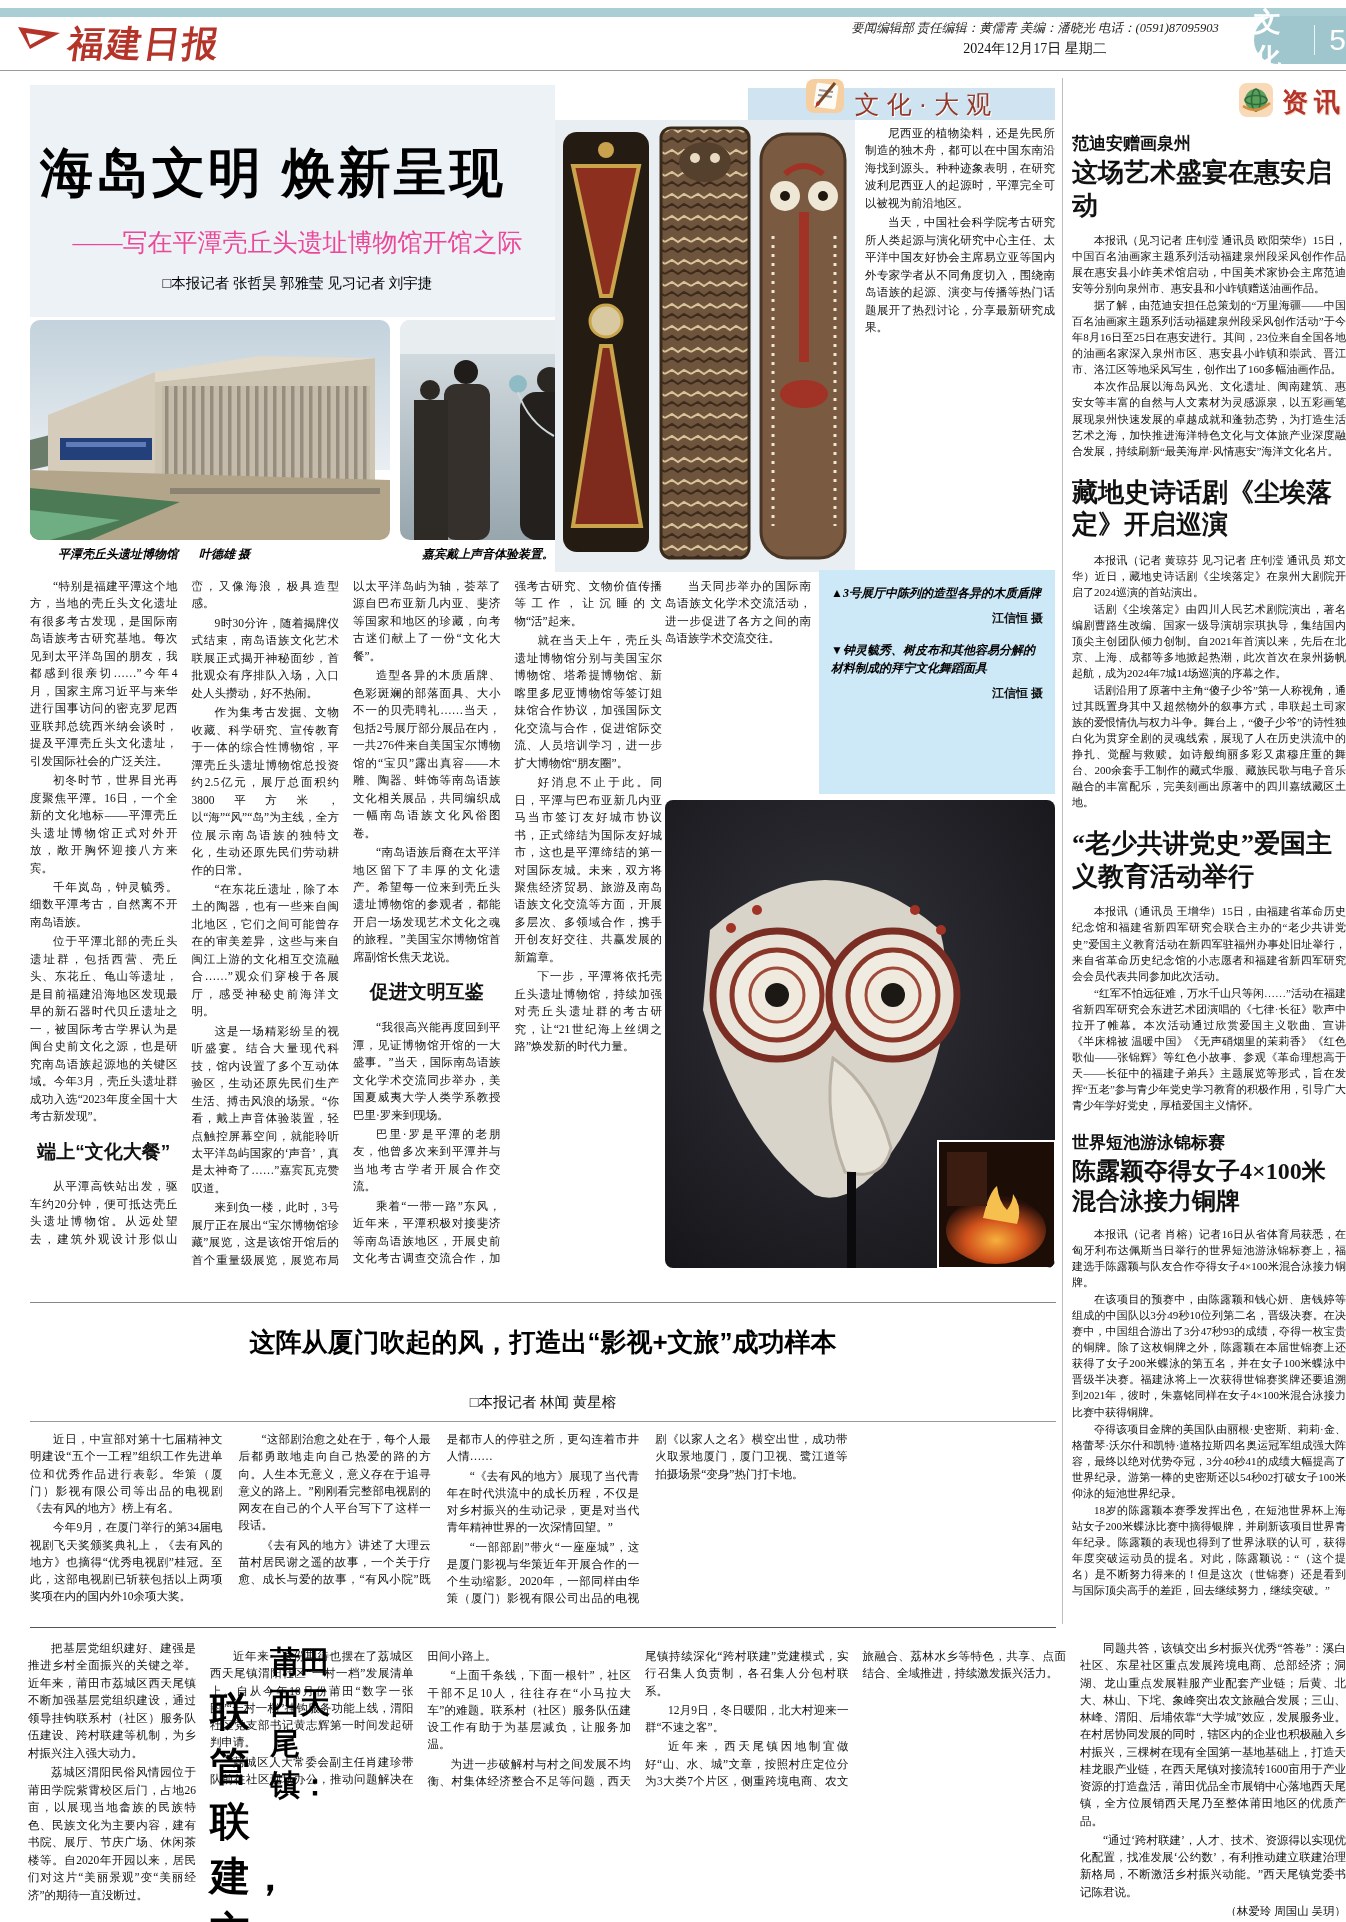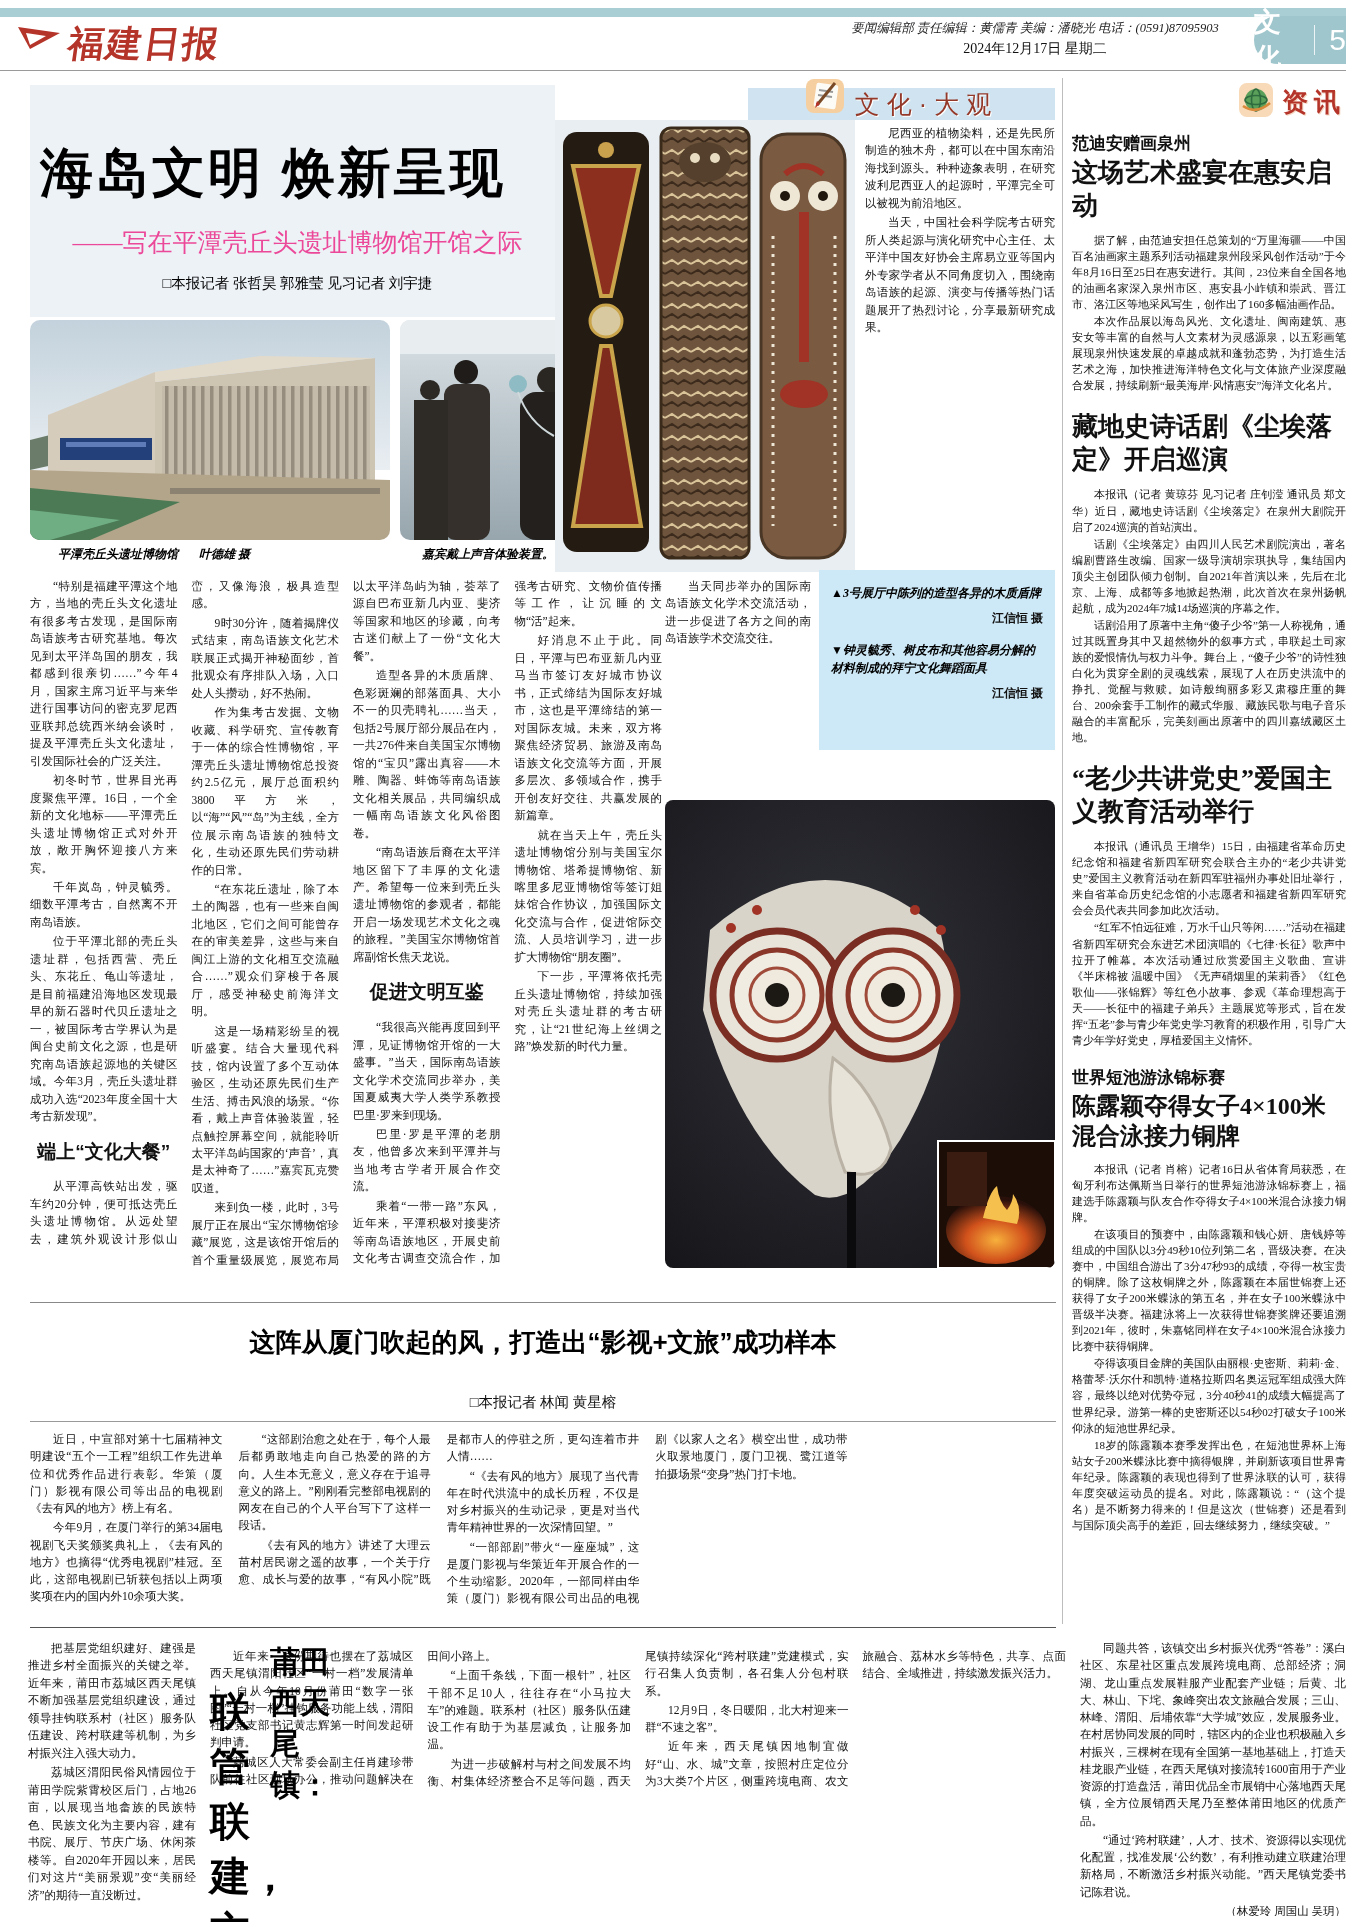--- a/index.html
+++ b/index.html
@@ -36,21 +36,21 @@
   .photo{border-radius:10px;overflow:hidden;}
   .cap{font-size:12px;font-weight:bold;font-style:italic;color:#000;}
   .cap .credit{font-style:italic;margin-left:18px;}
   .cap1{left:28px;top:468px;width:330px;}
   .cap2{left:392px;top:468px;width:240px;}
   .artifacts{left:525px;top:42px;width:300px;height:452px;background:#e9eef3;display:flex;
              gap:8px;padding:6px;box-sizing:border-box;}
   .colA{left:835px;top:47px;width:190px;height:446px;overflow:hidden;}
   .colB{left:635px;top:500px;width:146px;height:214px;overflow:hidden;}
   .smalltext{font-size:11.5px;line-height:1.52;text-align:justify;}
-  .cap-block{left:789px;top:492px;width:236px;height:180px;background:#cde8f6;box-sizing:border-box;
+  .cap-block{left:789px;top:492px;width:236px;height:224px;background:#cde8f6;box-sizing:border-box;
              padding:14px 12px;}
   .cap-block .cap{font-size:12px;line-height:1.5;}
   .cap-block .credit-line{text-align:right;font-size:12px;font-weight:bold;margin:8px 0 14px;}
   .body-cols{left:0;top:500px;width:632px;height:692px;column-count:4;column-gap:14px;
              column-fill:auto;overflow:hidden;}
   .body-cols,.colA,.colB{font-size:11.5px;line-height:1.52;text-align:justify;}
   .para{margin:0 0 2px;text-indent:2em;}
   .subhead{font-family:"Liberation Sans",sans-serif;font-weight:bold;font-size:19px;
            text-align:center;margin:12px 0;text-indent:0;}
   .mask-photo{left:635px;top:722px;width:390px;height:468px;border-radius:8px;overflow:hidden;}
@@ -271,22 +271,22 @@
         <p class="para">作为集考古发掘、文物收藏、科学研究、宣传教育于一体的综合性博物馆，平潭壳丘头遗址博物馆总投资约2.5亿元，展厅总面积约3800平方米，以“海”“风”“岛”为主线，全方位展示南岛语族的独特文化，生动还原先民们劳动耕作的日常。</p>
         <p class="para">“在东花丘遗址，除了本土的陶器，也有一些来自闽北地区，它们之间可能曾存在的审美差异，这些与来自闽江上游的文化相互交流融合……”观众们穿梭于各展厅，感受神秘史前海洋文明。</p>
         <p class="para">这是一场精彩纷呈的视听盛宴。结合大量现代科技，馆内设置了多个互动体验区，生动还原先民们生产生活、搏击风浪的场景。“你看，戴上声音体验装置，轻点触控屏幕空间，就能聆听太平洋岛屿国家的‘声音’，真是太神奇了……”嘉宾瓦克赞叹道。</p>
         <p class="para">来到负一楼，此时，3号展厅正在展出“宝尔博物馆珍藏”展览，这是该馆开馆后的首个重量级展览，展览布局以太平洋岛屿为轴，荟萃了源自巴布亚新几内亚、斐济等国家和地区的珍藏，向考古迷们献上了一份“文化大餐”。</p>
         <p class="para">造型各异的木质盾牌、色彩斑斓的部落面具、大小不一的贝壳聘礼……当天，包括2号展厅部分展品在内，一共276件来自美国宝尔博物馆的“宝贝”露出真容——木雕、陶器、蚌饰等南岛语族文化相关展品，共同编织成一幅南岛语族文化风俗图卷。</p>
         <p class="para">“南岛语族后裔在太平洋地区留下了丰厚的文化遗产。希望每一位来到壳丘头遗址博物馆的参观者，都能开启一场发现艺术文化之魂的旅程。”美国宝尔博物馆首席副馆长焦天龙说。</p>
         <div class="subhead">促进文明互鉴</div>
         <p class="para">“我很高兴能再度回到平潭，见证博物馆开馆的一大盛事。”当天，国际南岛语族文化学术交流同步举办，美国夏威夷大学人类学系教授巴里·罗来到现场。</p>
         <p class="para">巴里·罗是平潭的老朋友，他曾多次来到平潭并与当地考古学者开展合作交流。</p>
         <p class="para">乘着“一带一路”东风，近年来，平潭积极对接斐济等南岛语族地区，开展史前文化考古调查交流合作，加强考古研究、文物价值传播等工作，让沉睡的文物“活”起来。</p>
+        <p class="para">就在当天上午，壳丘头遗址博物馆分别与美国宝尔博物馆、塔希提博物馆、新喀里多尼亚博物馆等签订姐妹馆合作协议，加强国际文化交流与合作，促进馆际交流、人员培训学习，进一步扩大博物馆“朋友圈”。</p>
         <p class="para">好消息不止于此。同日，平潭与巴布亚新几内亚马当市签订友好城市协议书，正式缔结为国际友好城市，这也是平潭缔结的第一对国际友城。未来，双方将聚焦经济贸易、旅游及南岛语族文化交流等方面，开展多层次、多领域合作，携手开创友好交往、共赢发展的新篇章。</p>
-        <p class="para">就在当天上午，壳丘头遗址博物馆分别与美国宝尔博物馆、塔希提博物馆、新喀里多尼亚博物馆等签订姐妹馆合作协议，加强国际文化交流与合作，促进馆际交流、人员培训学习，进一步扩大博物馆“朋友圈”。</p>
         <p class="para">下一步，平潭将依托壳丘头遗址博物馆，持续加强对壳丘头遗址群的考古研究，让“21世纪海上丝绸之路”焕发新的时代力量。</p>
       </div>
 
     <div class="abs mask-photo">
       <svg width="390" height="468" viewBox="0 0 390 468">
         <defs>
             <radialGradient id="dark" cx="0.45" cy="0.4" r="0.8">
               <stop offset="0" stop-color="#32323a"></stop>
               <stop offset="1" stop-color="#141418"></stop>
             </radialGradient>
@@ -377,20 +377,21 @@
             <path d="M5 24 q13 9 27 -3" stroke="#d98a3a" stroke-width="2.5" fill="none"></path>
           </svg>
       </span>
       <span class="rail-badge-txt">资讯</span>
     </div>
 
     <div class="rail-art">
       <div class="rail-kicker">范迪安赠画泉州</div>
       <div class="rail-title">这场艺术盛宴在惠安启动</div>
       <div class="rail-body">
+          <p class="para">本报讯（见习记者 庄钊滢 通讯员 欧阳荣华）15日，中国百名油画家主题系列活动福建泉州段采风创作作品展在惠安县小岞美术馆启动，中国美术家协会主席范迪安等分别向泉州市、惠安县和小岞镇赠送油画作品。</p>
           <p class="para">据了解，由范迪安担任总策划的“万里海疆——中国百名油画家主题系列活动福建泉州段采风创作活动”于今年8月16日至25日在惠安进行。其间，23位来自全国各地的油画名家深入泉州市区、惠安县小岞镇和崇武、晋江市、洛江区等地采风写生，创作出了160多幅油画作品。</p>
           <p class="para">本次作品展以海岛风光、文化遗址、闽南建筑、惠安女等丰富的自然与人文素材为灵感源泉，以五彩画笔展现泉州快速发展的卓越成就和蓬勃态势，为打造生活艺术之海，加快推进海洋特色文化与文体旅产业深度融合发展，持续刷新“最美海岸·风情惠安”海洋文化名片。</p>
         </div>
     </div>
 
     <div class="rail-art">
       <div class="rail-title">藏地史诗话剧《尘埃落定》开启巡演</div>
       <div class="rail-body">
           <p class="para">本报讯（记者 黄琼芬 见习记者 庄钊滢 通讯员 郑文华）近日，藏地史诗话剧《尘埃落定》在泉州大剧院开启了2024巡演的首站演出。</p>
           <p class="para">话剧《尘埃落定》由四川人民艺术剧院演出，著名编剧曹路生改编、国家一级导演胡宗琪执导，集结国内顶尖主创团队倾力创制。自2021年首演以来，先后在北京、上海、成都等多地掀起热潮，此次首次在泉州扬帆起航，成为2024年7城14场巡演的序幕之作。</p>

